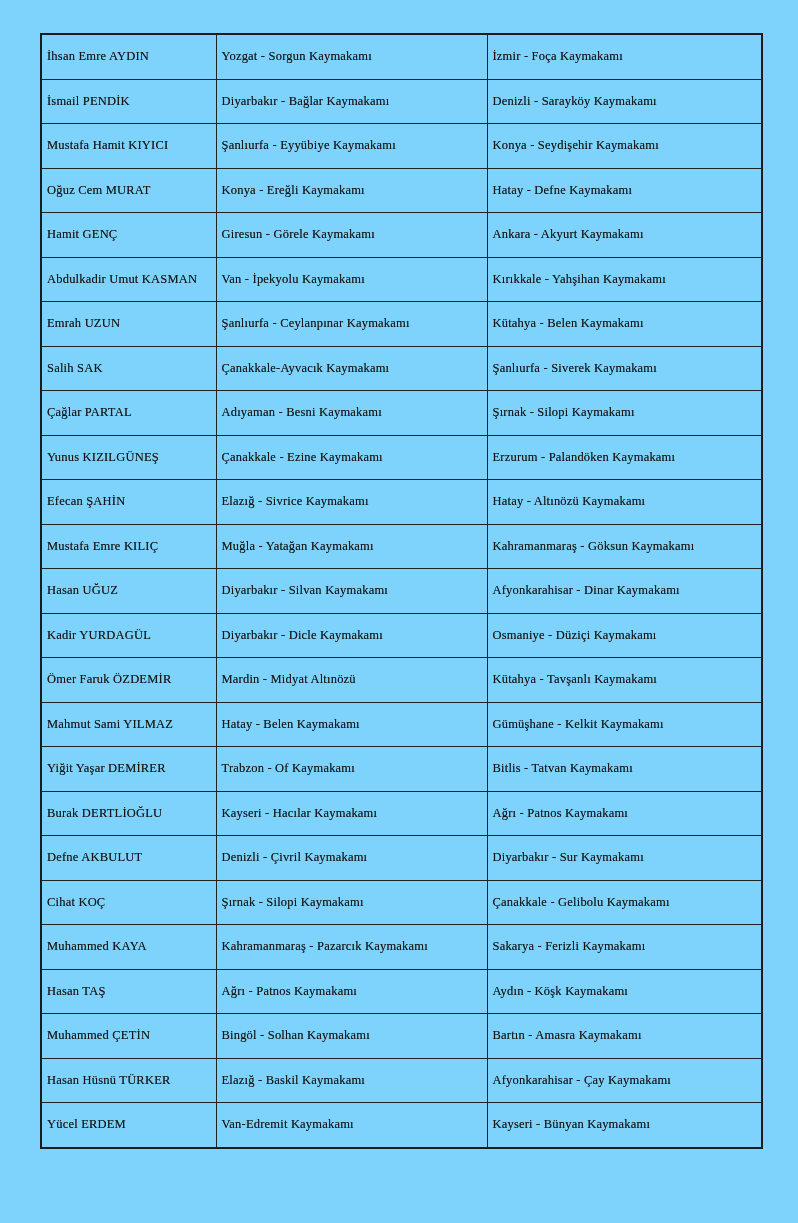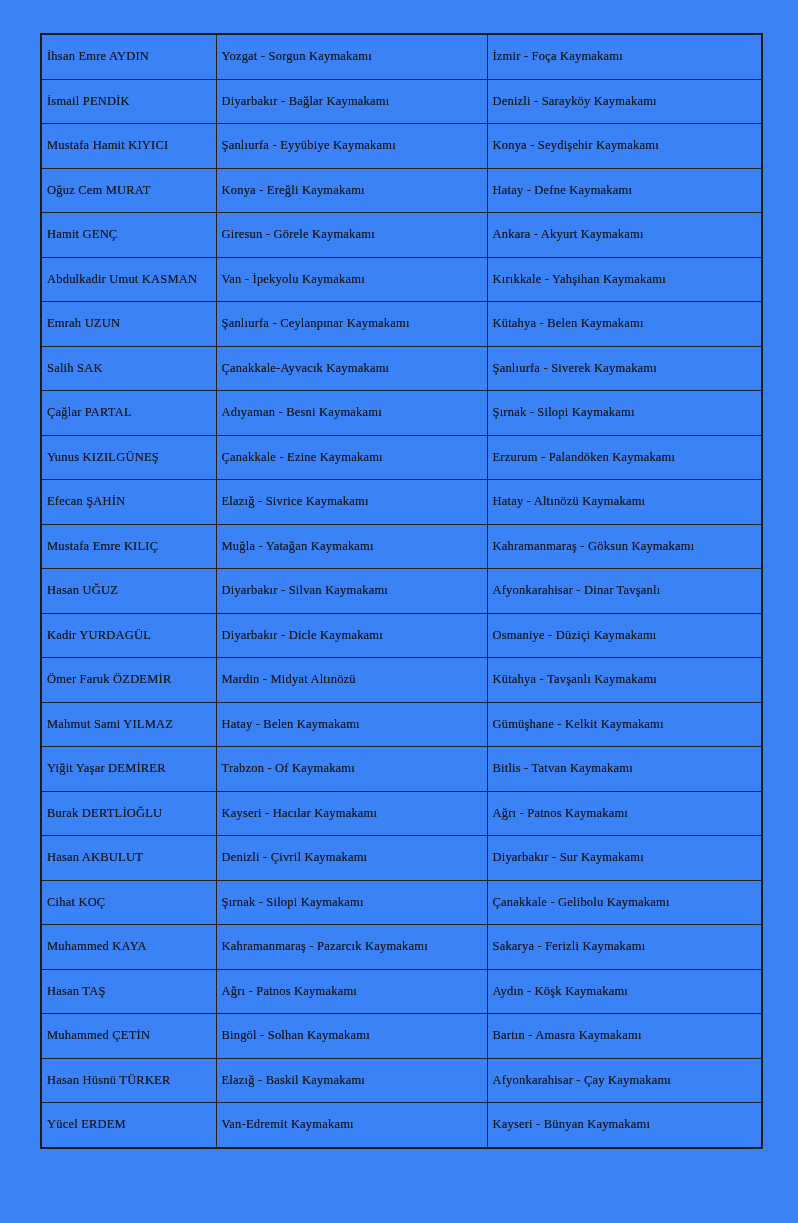--- a/index.html
+++ b/index.html
@@ -4,21 +4,21 @@
 <style>
   html, body {
     margin: 0;
     padding: 0;
     background: #ffffff;
   }
   .page {
     position: relative;
     width: 798px;
     height: 1223px;
-    background: #3b82f6;
+    background: #7dd3fc;
     overflow: hidden;
     font-family: "Liberation Serif", "DejaVu Serif", serif;
   }
   table.assign-table {
     position: absolute;
     left: 40px;
     top: 33px;
     width: 721px;
     border-collapse: collapse;
     table-layout: fixed;
@@ -108,21 +108,21 @@
           <td>Hatay - Altınözü Kaymakamı</td>
         </tr>
         <tr>
           <td>Mustafa Emre KILIÇ</td>
           <td>Muğla - Yatağan Kaymakamı</td>
           <td>Kahramanmaraş - Göksun Kaymakamı</td>
         </tr>
         <tr>
           <td>Hasan UĞUZ</td>
           <td>Diyarbakır - Silvan Kaymakamı</td>
-          <td>Afyonkarahisar - Dinar Tavşanlı</td>
+          <td>Afyonkarahisar - Dinar Kaymakamı</td>
         </tr>
         <tr>
           <td>Kadir YURDAGÜL</td>
           <td>Diyarbakır - Dicle Kaymakamı</td>
           <td>Osmaniye - Düziçi Kaymakamı</td>
         </tr>
         <tr>
           <td>Ömer Faruk ÖZDEMİR</td>
           <td>Mardin - Midyat Altınözü</td>
           <td>Kütahya - Tavşanlı Kaymakamı</td>
@@ -136,21 +136,21 @@
           <td>Yiğit Yaşar DEMİRER</td>
           <td>Trabzon - Of Kaymakamı</td>
           <td>Bitlis - Tatvan Kaymakamı</td>
         </tr>
         <tr>
           <td>Burak DERTLİOĞLU</td>
           <td>Kayseri - Hacılar Kaymakamı</td>
           <td>Ağrı - Patnos Kaymakamı</td>
         </tr>
         <tr>
-          <td>Hasan AKBULUT</td>
+          <td>Defne AKBULUT</td>
           <td>Denizli - Çivril Kaymakamı</td>
           <td>Diyarbakır - Sur Kaymakamı</td>
         </tr>
         <tr>
           <td>Cihat KOÇ</td>
           <td>Şırnak - Silopi Kaymakamı</td>
           <td>Çanakkale - Gelibolu Kaymakamı</td>
         </tr>
         <tr>
           <td>Muhammed KAYA</td>

